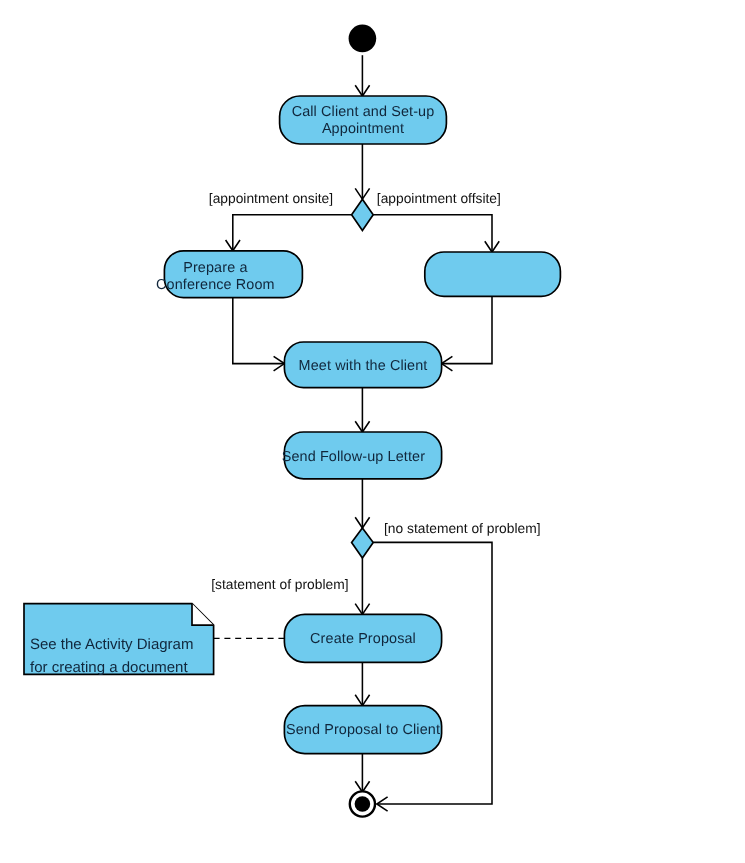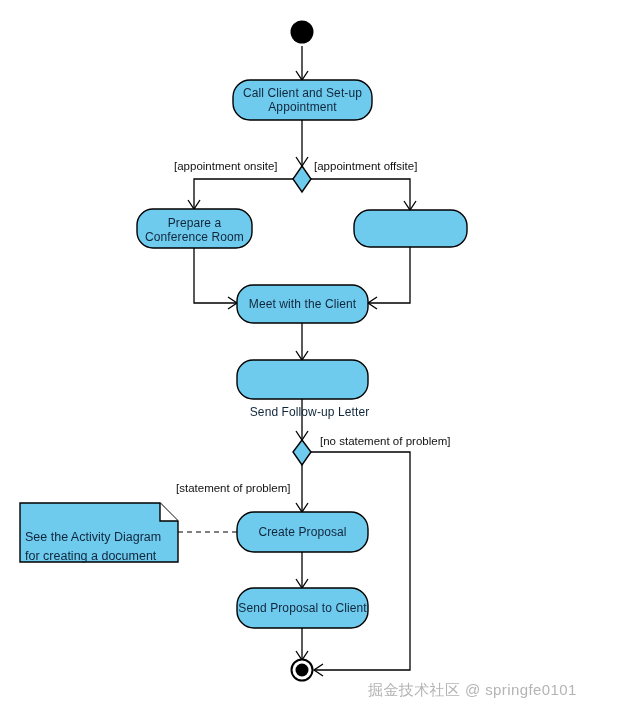--- a/index.html
+++ b/index.html
@@ -114,30 +114,29 @@
     <circle cx="302" cy="670" r="6.5" fill="#000000" stroke="none"></circle>
 
     <path d="M20,503 L160,503 L178,521 L178,562 L20,562 Z" fill="#6FCBEE" stroke="#000000" stroke-width="1.4"></path>
     <path d="M160,503 L160,521 L178,521" fill="#ffffff" stroke="#000000" stroke-width="1.4"></path>
 
     <line x1="178" y1="532" x2="237" y2="532" stroke="#000000" stroke-width="1.2" stroke-dasharray="5,4" fill="none"></line>
   </svg>
 
   <div class="node-label" style="left:233px; top:80px; width:139px; height:40px;">Call Client and  Set-up
 Appointment</div>
-  <div class="node-label" style="left:137px; top:209px; width:115px; height:42px;">Prepare a
+  <div class="node-label" style="left:122px; top:209px; width:115px; height:42px;">Prepare a
 Conference Room</div>
   <div class="node-label" style="left:237px; top:285px; width:131px; height:38px;">Meet with the Client</div>
-  <div class="node-label" style="left:244px; top:360px; width:131px; height:39px;margin-top:32px;">Send Follow-up Letter</div>
+  <div class="node-label" style="left:229px; top:360px; width:131px; height:39px;">Send Follow-up Letter</div>
   <div class="node-label" style="left:237px; top:512px; width:131px; height:40px;border-radius:14px;">Create Proposal</div>
   <div class="node-label" style="left:237px; top:588px; width:131px; height:40px;">Send Proposal to Client</div>
 
   <div class="guard-label" style="left:174px; top:160px;">[appointment onsite]</div>
   <div class="guard-label" style="left:314px; top:160px;">[appointment offsite]</div>
   <div class="guard-label" style="left:320px; top:435px;">[no statement of problem]</div>
   <div class="guard-label" style="left:176px; top:482px;">[statement of problem]</div>
 
   <div class="note-label" style="left:25px; top:508px; width:150px;margin-top:20px;">See the Activity Diagram
 for creating a document</div>
 
-  <div class="watermark" style="left:368px; top:681px;">掘金技术社区 @ springfe0101</div>
 
 </div>
 
 </body></html>

